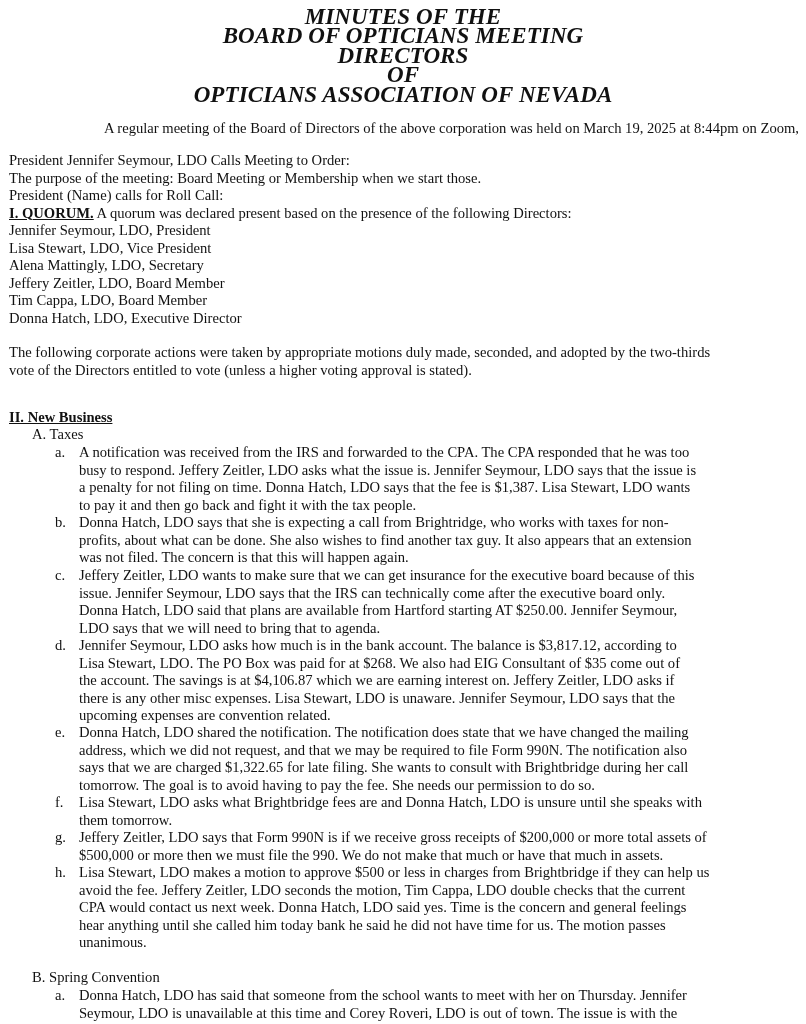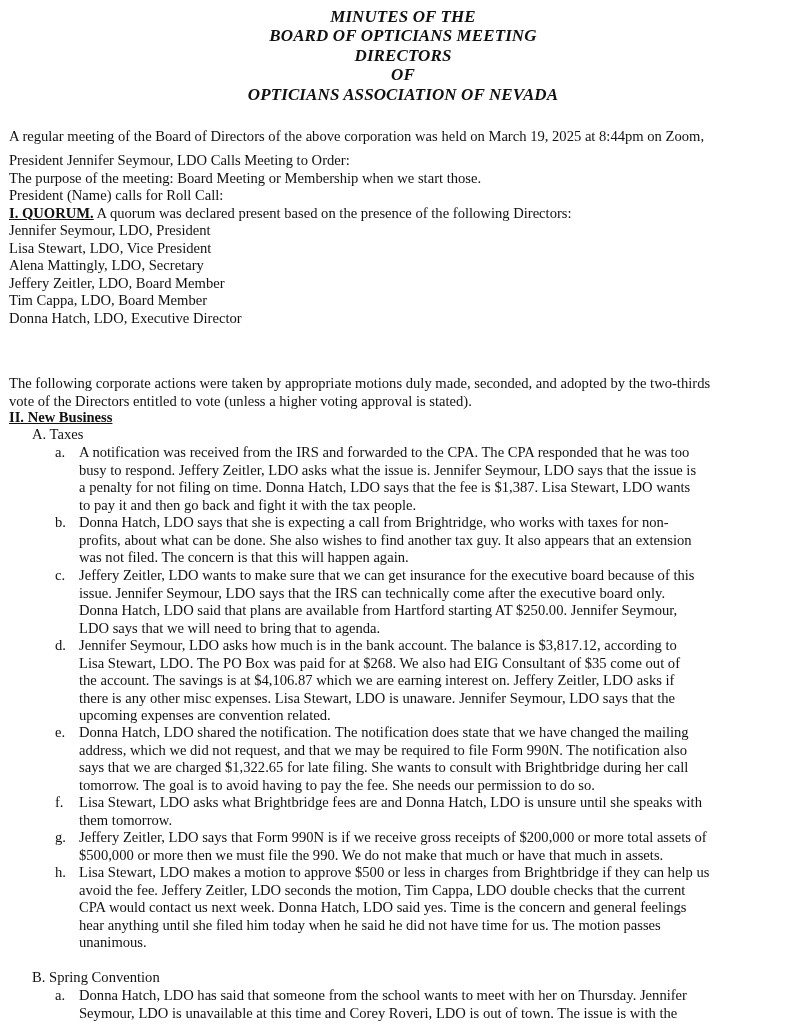--- a/index.html
+++ b/index.html
@@ -7,21 +7,21 @@
     width: 806px; height: 1024px; overflow: hidden;
     font-family: "Liberation Serif", "DejaVu Serif", serif;
     color: #111111;
     font-size: 14.6px;
     line-height: 17.5px;
   }
   .page { position: relative; width: 806px; height: 1024px; }
   .title {
     position: absolute; left: 0; top: 7px; width: 806px;
     text-align: center; font-weight: bold; font-style: italic;
-    font-size: 17px; line-height: 19.4px; letter-spacing: 0.1px;
+    font-size: 23px; line-height: 19.4px; letter-spacing: 0.1px;
   }
   .title div { white-space: nowrap; }
   .blk { position: absolute; left: 9px; width: 790px; }
   .line { white-space: nowrap; display: block; }
   .b { font-weight: bold; text-decoration: underline; }
   .sec { position: absolute; left: 9px; white-space: nowrap; }
   .sub { position: absolute; left: 32px; white-space: nowrap; }
   .item { position: absolute; left: 55px; width: 745px; }
   .item .mk { position: absolute; left: 0; top: 0; width: 16px; }
   .item .tx { position: absolute; left: 24px; top: 0; }
@@ -32,38 +32,38 @@
 <div class="page">
 
   <div class="title">
     <div>MINUTES OF THE</div>
     <div>BOARD OF OPTICIANS MEETING</div>
     <div>DIRECTORS</div>
     <div>OF</div>
     <div>OPTICIANS ASSOCIATION OF NEVADA</div>
   </div>
 
-  <div class="blk" style="top:128px;">
+  <div class="blk" style="top:120px;text-align:right;">
     <span class="line">A regular meeting of the Board of Directors of the above corporation was held on March 19, 2025 at 8:44pm on Zoom,</span>
   </div>
 
   <div class="blk" style="top:152px;">
     <span class="line">President Jennifer Seymour, LDO Calls Meeting to Order:</span>
     <span class="line">The purpose of the meeting:   Board Meeting or Membership when we start those.</span>
     <span class="line">President (Name) calls for Roll Call:</span>
     <span class="line"><span class="b">I. QUORUM.</span><span> A quorum was declared present based on the presence of the following Directors:</span></span>
     <span class="line">Jennifer Seymour, LDO, President</span>
     <span class="line">Lisa Stewart, LDO, Vice President</span>
     <span class="line">Alena Mattingly, LDO, Secretary</span>
     <span class="line">Jeffery Zeitler, LDO, Board Member</span>
     <span class="line">Tim Cappa, LDO, Board Member</span>
     <span class="line">Donna Hatch, LDO, Executive Director</span>
   </div>
 
-  <div class="blk" style="top:375px;">
+  <div class="blk" style="top:344px;">
     <span class="line">The following corporate actions were taken by appropriate motions duly made, seconded, and adopted by the two-thirds</span>
     <span class="line">vote of the Directors entitled to vote (unless a higher voting approval is stated).</span>
   </div>
 
   <div class="sec b" style="top:409px;">II.  New Business</div>
   <div class="sub" style="top:426px;">A.  Taxes</div>
 
   <div class="item" style="top:444px;">
     <span class="mk">a.</span>
     <div class="tx">
@@ -129,21 +129,21 @@
       <span class="line">$500,000 or more then we must file the 990.  We do not make that much or have that much in assets.</span>
     </div>
   </div>
 
   <div class="item" style="top:864px;">
     <span class="mk">h.</span>
     <div class="tx">
       <span class="line">Lisa Stewart, LDO makes a motion to approve $500 or less in charges from Brightbridge if they can help us</span>
       <span class="line">avoid the fee.  Jeffery Zeitler, LDO seconds the motion,  Tim Cappa, LDO double checks that the current</span>
       <span class="line">CPA would contact us next week.  Donna Hatch, LDO said yes.  Time is the concern and general feelings</span>
-      <span class="line">hear anything until she filed him today when he said he did not have time for us.  The motion passes</span>
+      <span class="line">hear anything until she called him today bank he said he did not have time for us.  The motion passes</span>
       <span class="line">unanimous.</span>
     </div>
   </div>
 
   <div class="sub" style="top:969px;">B.  Spring Convention</div>
 
   <div class="item" style="top:987px;">
     <span class="mk">a.</span>
     <div class="tx">
       <span class="line">Donna Hatch, LDO has said that someone from the school wants to meet with her on Thursday.  Jennifer</span>

